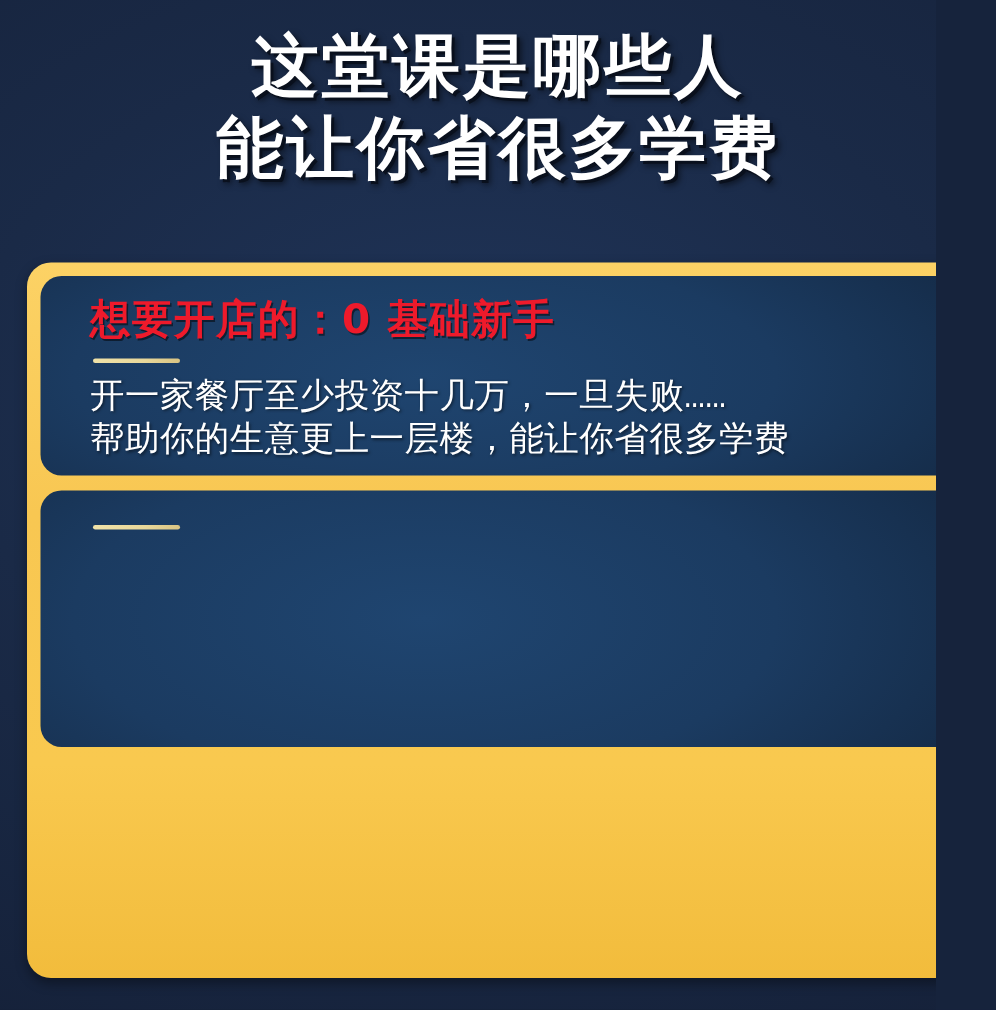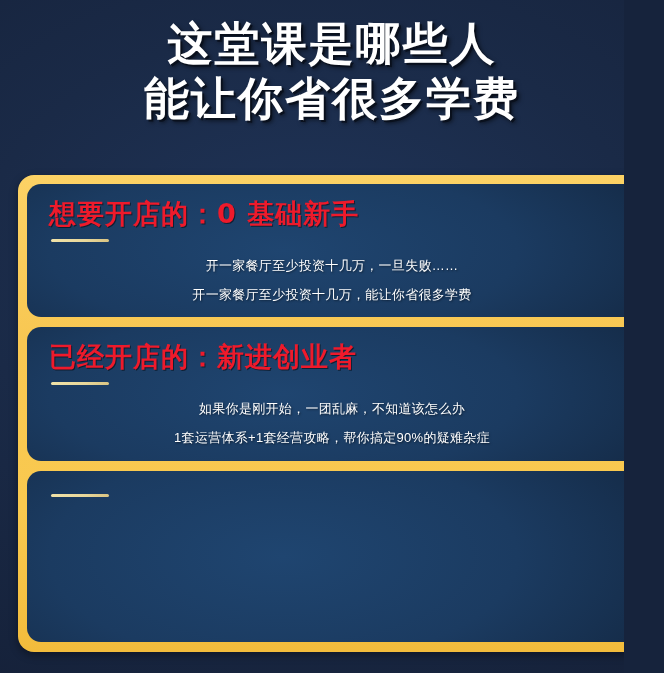--- a/index.html
+++ b/index.html
@@ -64,21 +64,21 @@
     gap: 10px;
   }
 
   
   .panel {
     position: relative;
     box-sizing: border-box;
     border-radius: 14px;
     background:
       radial-gradient(ellipse 80% 130% at 42% 50%, #1f4570 0%, #1b3b61 48%, #152c49 82%, #111f35 100%);
-    padding: 14px 22px 12px 22px;
+    padding: 14px 22px 12px 33px;
     overflow: hidden;
     flex: 0 0 auto;
   }
   .panel.p1 { height: 133px; }
   .panel.p2 { height: 134px; }
   .panel.p3 { height: 171px; }
 
   .panel-heading {
     color: #ee1a2b;
     font-family: "DejaVu Sans", "Liberation Sans", sans-serif;
@@ -93,58 +93,49 @@
   .divider {
     width: 58px;
     height: 3px;
     margin: 9px 0 9px 2px;
     background: linear-gradient(90deg, #f0e2a8 0%, #e8d79a 60%, #d9c483 100%);
     border-radius: 2px;
   }
 
   .panel-body {
     color: #ffffff;
-    font-family: Liberation Sans, sans-serif;
-    font-size: 13px;
+    font-family: Liberation Mono, monospace;
+    font-size: 23px;
     line-height: 29px;
     letter-spacing: 0.3px;
     white-space: nowrap;
     text-shadow: 1px 1px 2px rgba(0,0,0,0.5);
-    text-align: center;
   }
   .panel-body .line { display: block; }
 </style>
 </head>
 <body>
 
 <div id="poster">
 
   <div class="title-block">
     <span class="title-line">这堂课是哪些人</span>
     <span class="title-line">能让你省很多学费</span>
   </div>
 
   <div class="frame">
 
     <div class="panel p1">
       <div class="panel-heading">想要开店的：0 基础新手</div>
       <div class="divider"></div>
       <div class="panel-body">
         <span class="line">开一家餐厅至少投资十几万，一旦失败……</span>
-        <span class="line">开一家餐厅至少投资十几万，能让你省很多学费</span>
+        <span class="line">帮助你的生意更上一层楼，能让你省很多学费</span>
       </div>
     </div>
 
-    <div class="panel p2">
-      <div class="panel-heading">已经开店的：新进创业者</div>
-      <div class="divider"></div>
-      <div class="panel-body">
-        <span class="line">如果你是刚开始，一团乱麻，不知道该怎么办</span>
-        <span class="line">1套运营体系+1套经营攻略，帮你搞定90%的疑难杂症</span>
-      </div>
-    </div>
 
     <div class="panel p3">
       <div class="divider"></div>
     </div>
 
   </div>
 </div>
 
 </body></html>

